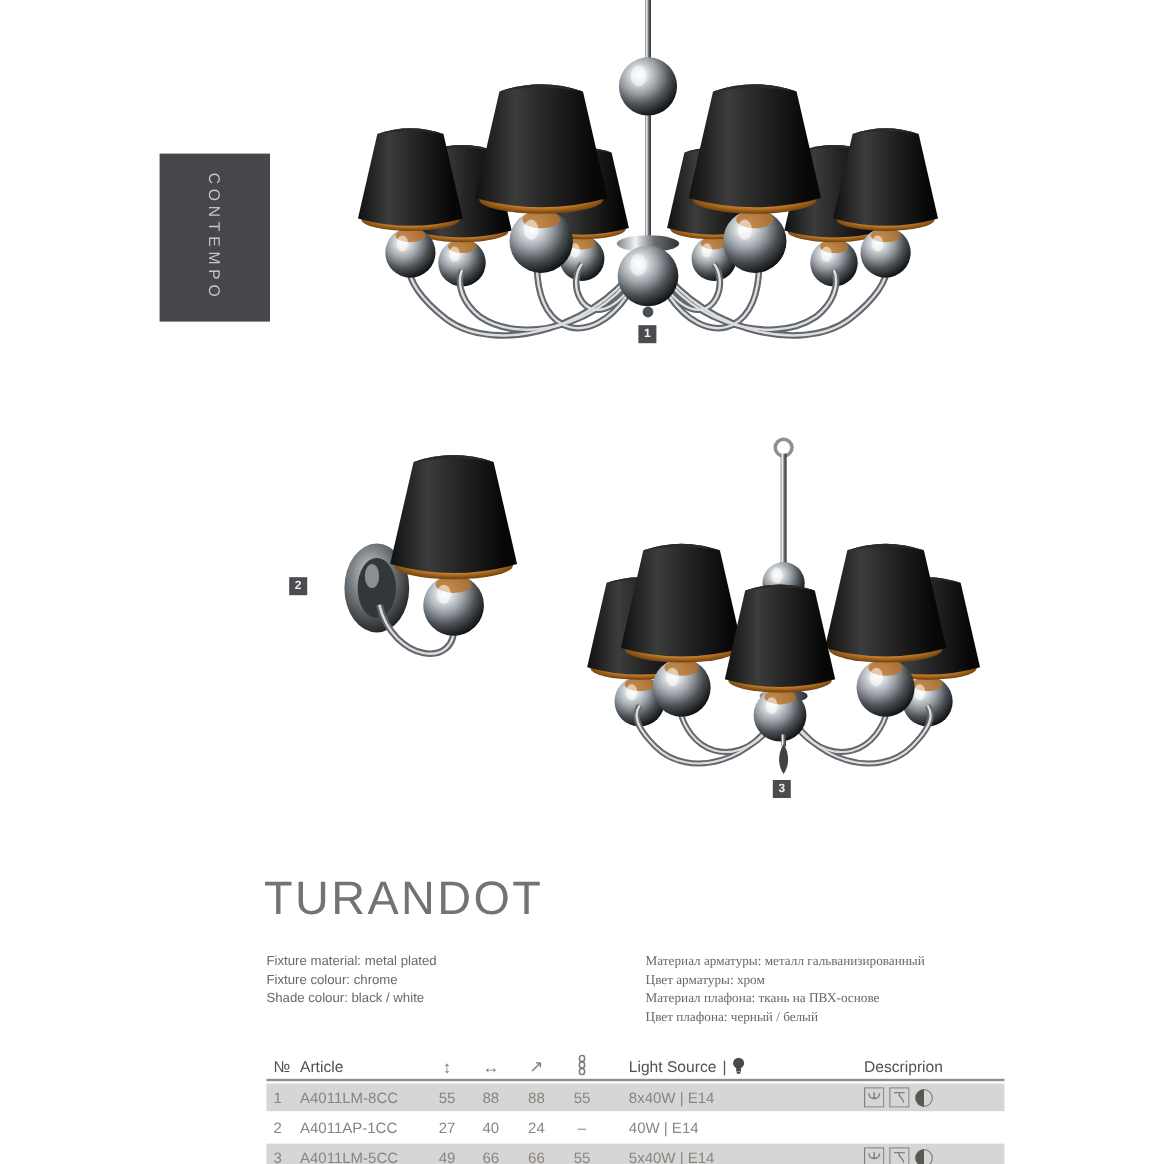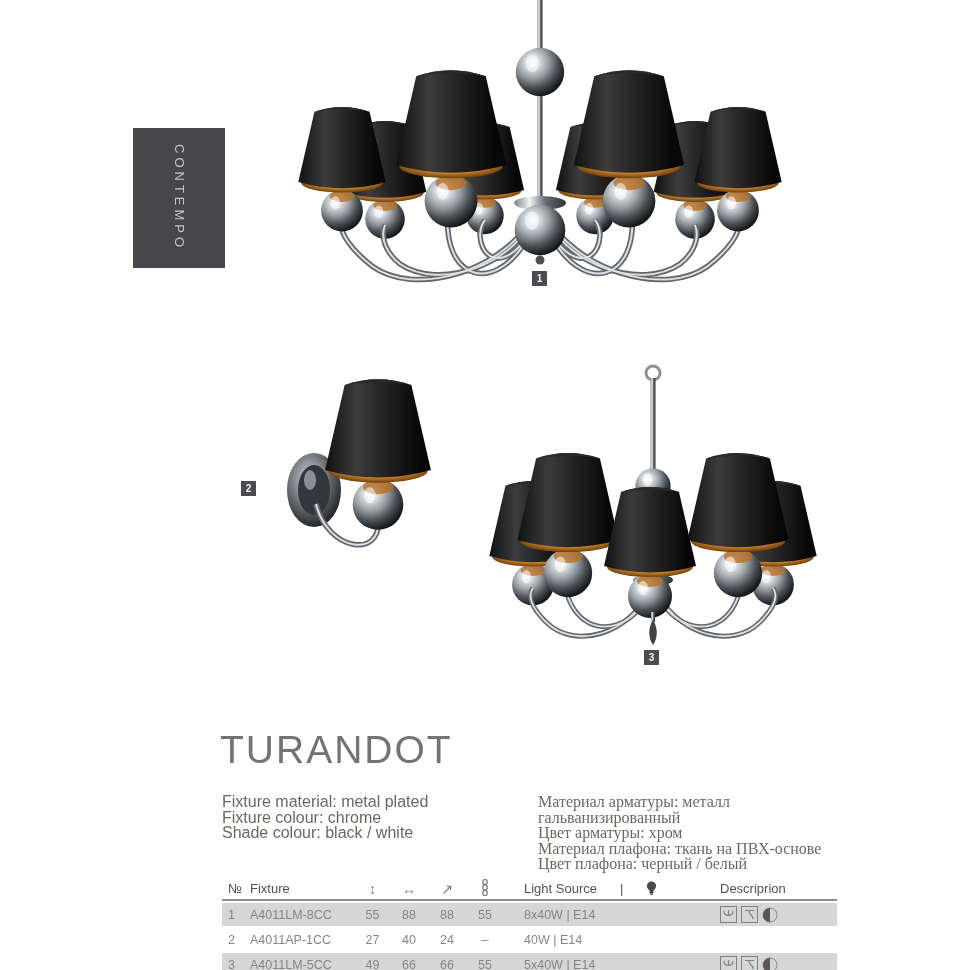--- a/index.html
+++ b/index.html
@@ -14,36 +14,36 @@
     font-size:13px;letter-spacing:4px;color:#c6c6c9;}
 
   
   #gallery{left:0;top:0;width:970px;height:700px;}
   .badge{width:15px;height:15px;background:#4c4c50;color:#f2f2f2;
     font-size:10px;font-weight:bold;display:flex;align-items:center;justify-content:center;}
   .b1{left:532px;top:271px;} .b2{left:241px;top:481px;} .b3{left:644px;top:650px;}
 
   
   .title{left:220px;top:728px;font-size:39px;letter-spacing:2px;color:#737373;font-weight:normal;margin:0;}
-  .specs{top:794px;font-size:16px;line-height:15.5px;color:#6d6761;}
+  .specs{top:794px;font-size:11px;line-height:15.5px;color:#6d6761;}
   .specs-en{left:222px;width:290px;}
   .specs-ru{left:538px;width:330px;font-family:Liberation Serif, serif;}
 
   
   .table{left:222px;top:878px;width:615px;font-size:12.5px;}
   .thead{display:flex;height:21px;align-items:center;border-bottom:2px solid #8f8f8f;
     color:#55504b;font-size:13px;}
   .trow{display:flex;height:23px;align-items:center;margin-top:2px;color:#8a847e;}
   .striped{background:#d6d6d6;}
   .c{flex:0 0 auto;}
   .c-num{width:28px;padding-left:6px;box-sizing:border-box;}
   .c-art{width:105px;}
   .c-dim{width:35px;text-align:center;}
   .c-d2{width:38px;text-align:center;}
-  .c-light{width:216px;padding-left:20px;box-sizing:border-box;display:flex;align-items:center;gap:23px;}
+  .c-light{width:216px;padding-left:20px;box-sizing:border-box;display:flex;align-items:center;gap:5px;}
   .c-desc{width:117px;display:flex;align-items:center;gap:4px;}
   .thead .c-desc{display:block;}
   .hicon{color:#7d7d7d;font-size:14px;}
   .dico{display:inline-block;}
 </style>
 </head>
 <body>
 
 <svg id="gallery" class="abs" width="970" height="700" viewBox="0 0 970 700">
   <defs>
@@ -213,21 +213,21 @@
 <div class="abs specs specs-ru">
   <div>Материал арматуры: металл гальванизированный</div>
   <div>Цвет арматуры: хром</div>
   <div>Материал плафона: ткань на ПВХ-основе</div>
   <div>Цвет плафона: черный / белый</div>
 </div>
 
 <div class="abs table">
   <div class="thead">
     <div class="c c-num">№</div>
-    <div class="c c-art">Fixture</div>
+    <div class="c c-art">Article</div>
     <div class="c c-dim hicon">↕</div>
     <div class="c c-d2 hicon">↔</div>
     <div class="c c-d2 hicon">↗</div>
     <div class="c c-d2 hicon">
       <svg width="8" height="17" viewBox="0 0 8 17">
           <g fill="none" stroke="#7d7d7d" stroke-width="1.3">
         <ellipse cx="4" cy="3" rx="2.2" ry="2.6"></ellipse>
             <ellipse cx="4" cy="8.5" rx="2.2" ry="2.6"></ellipse>
             <ellipse cx="4" cy="14" rx="2.2" ry="2.6"></ellipse>
           </g>

